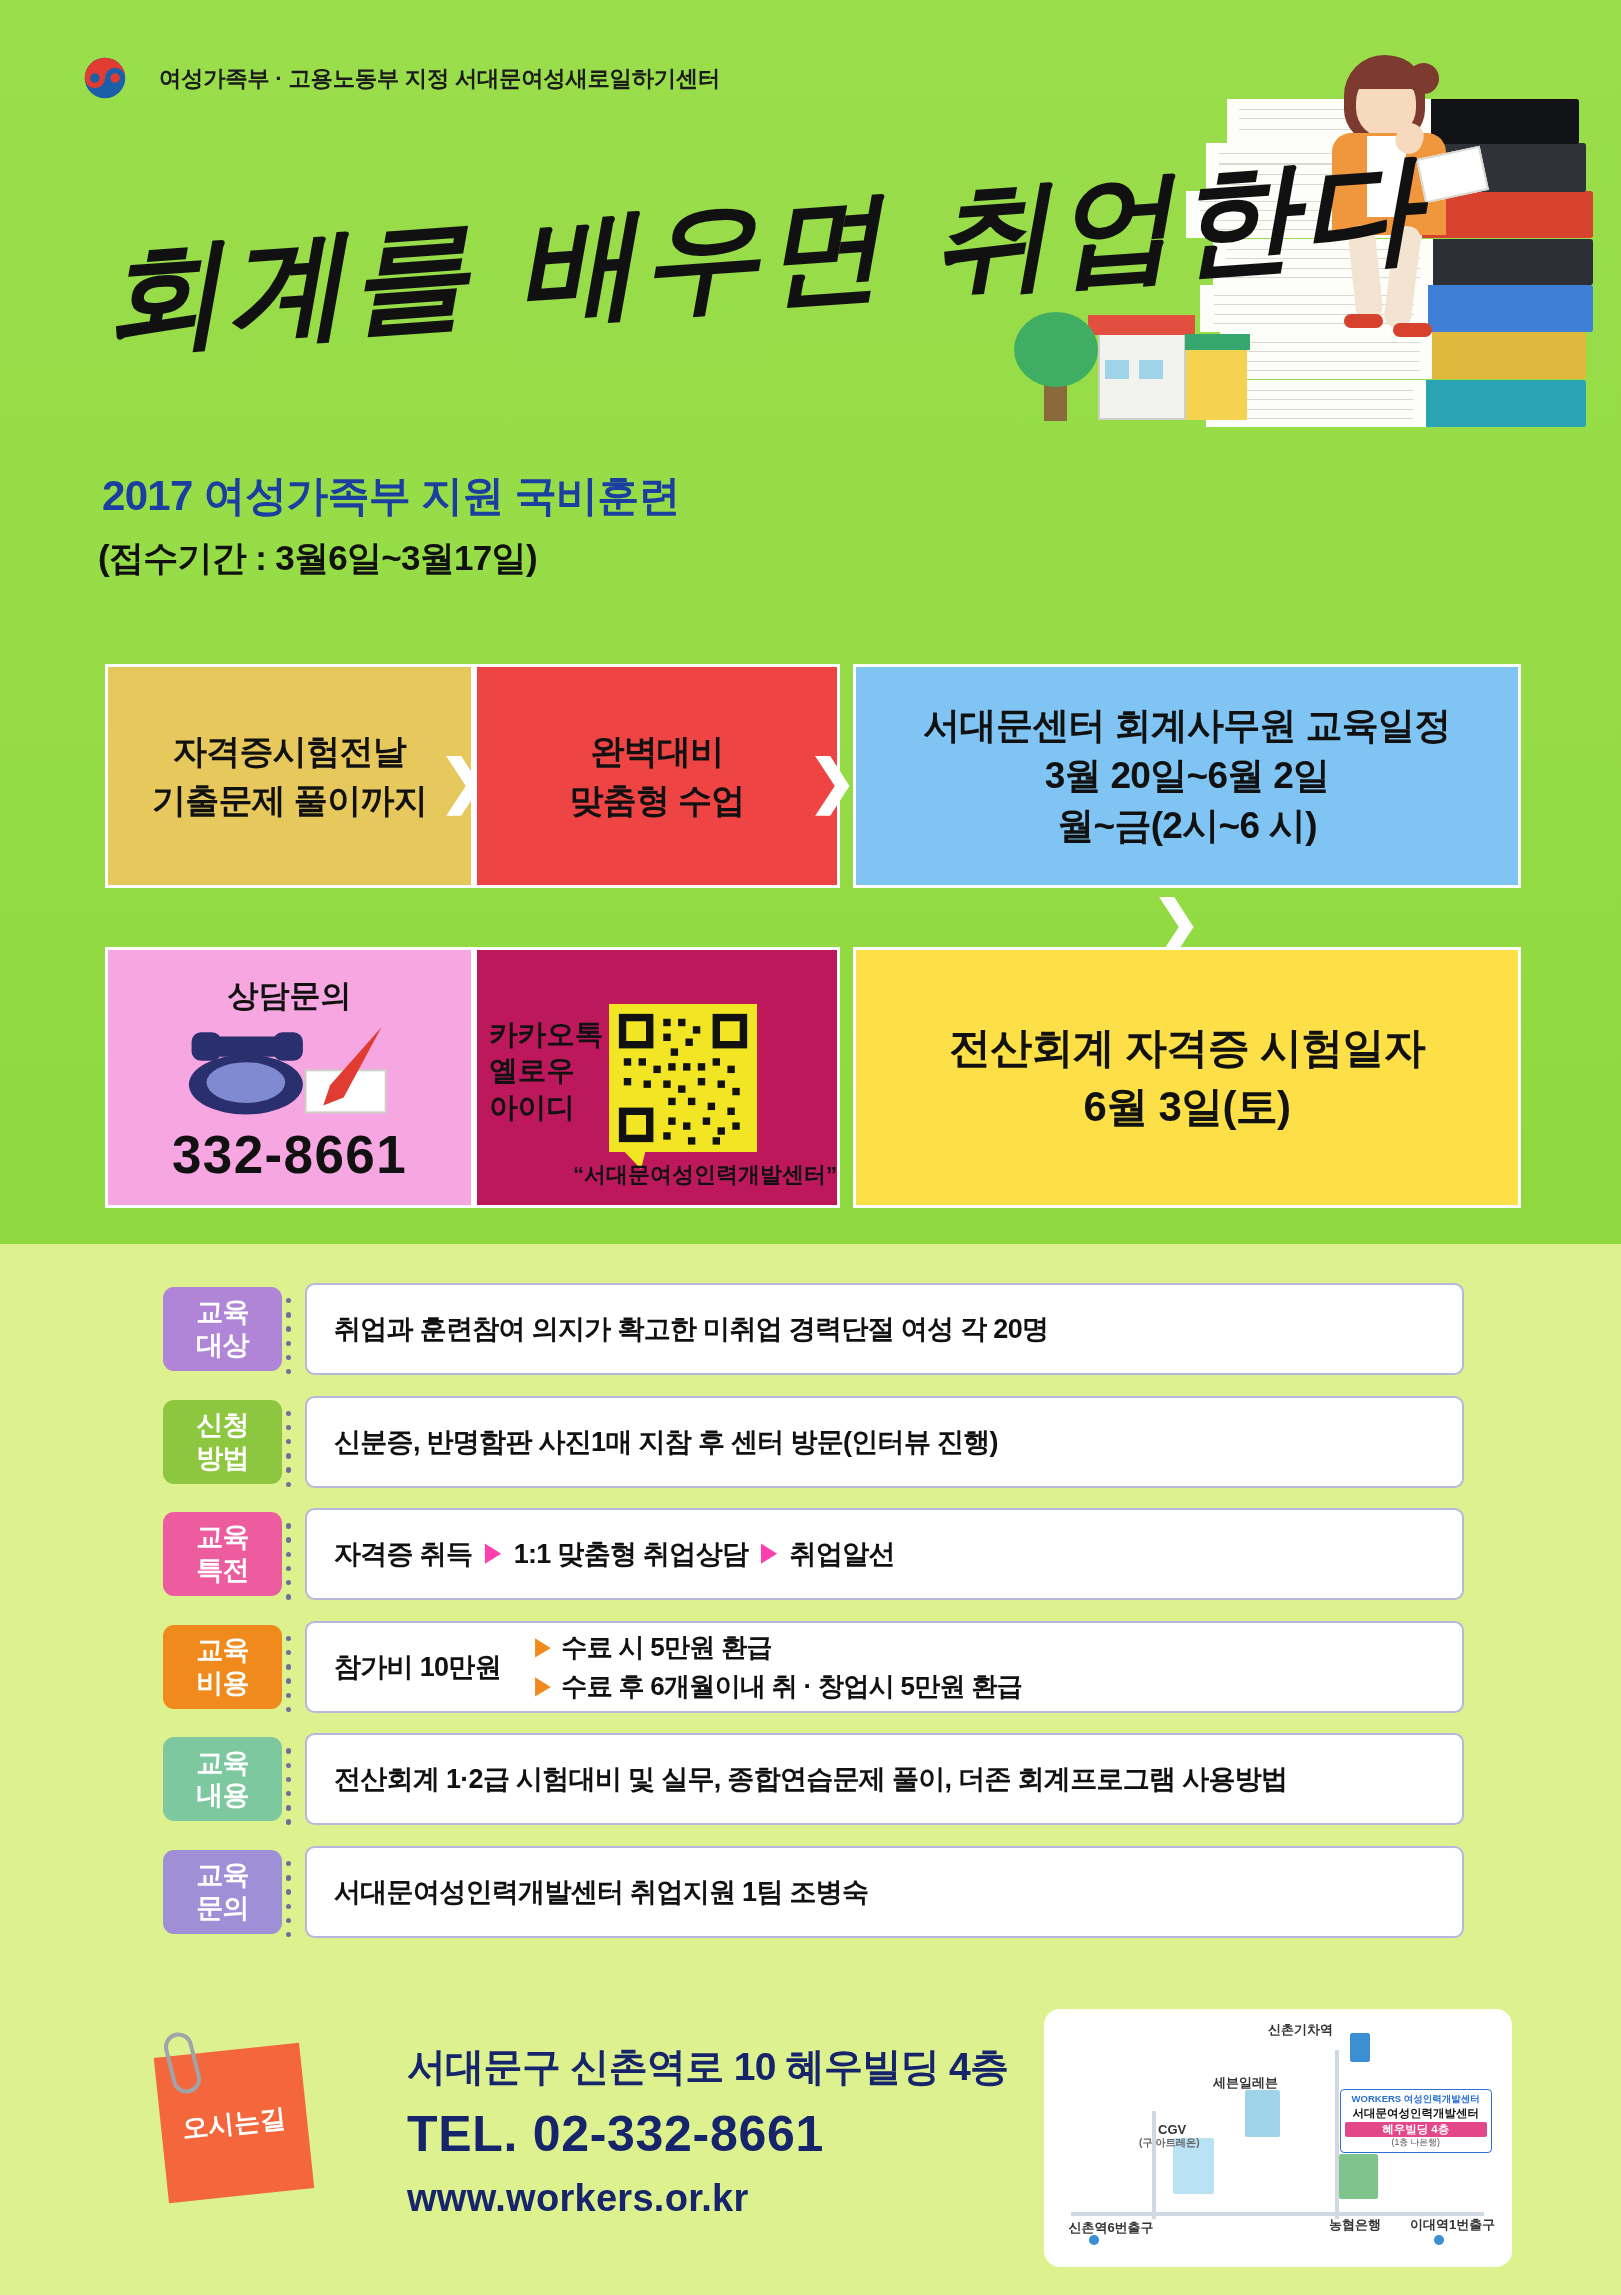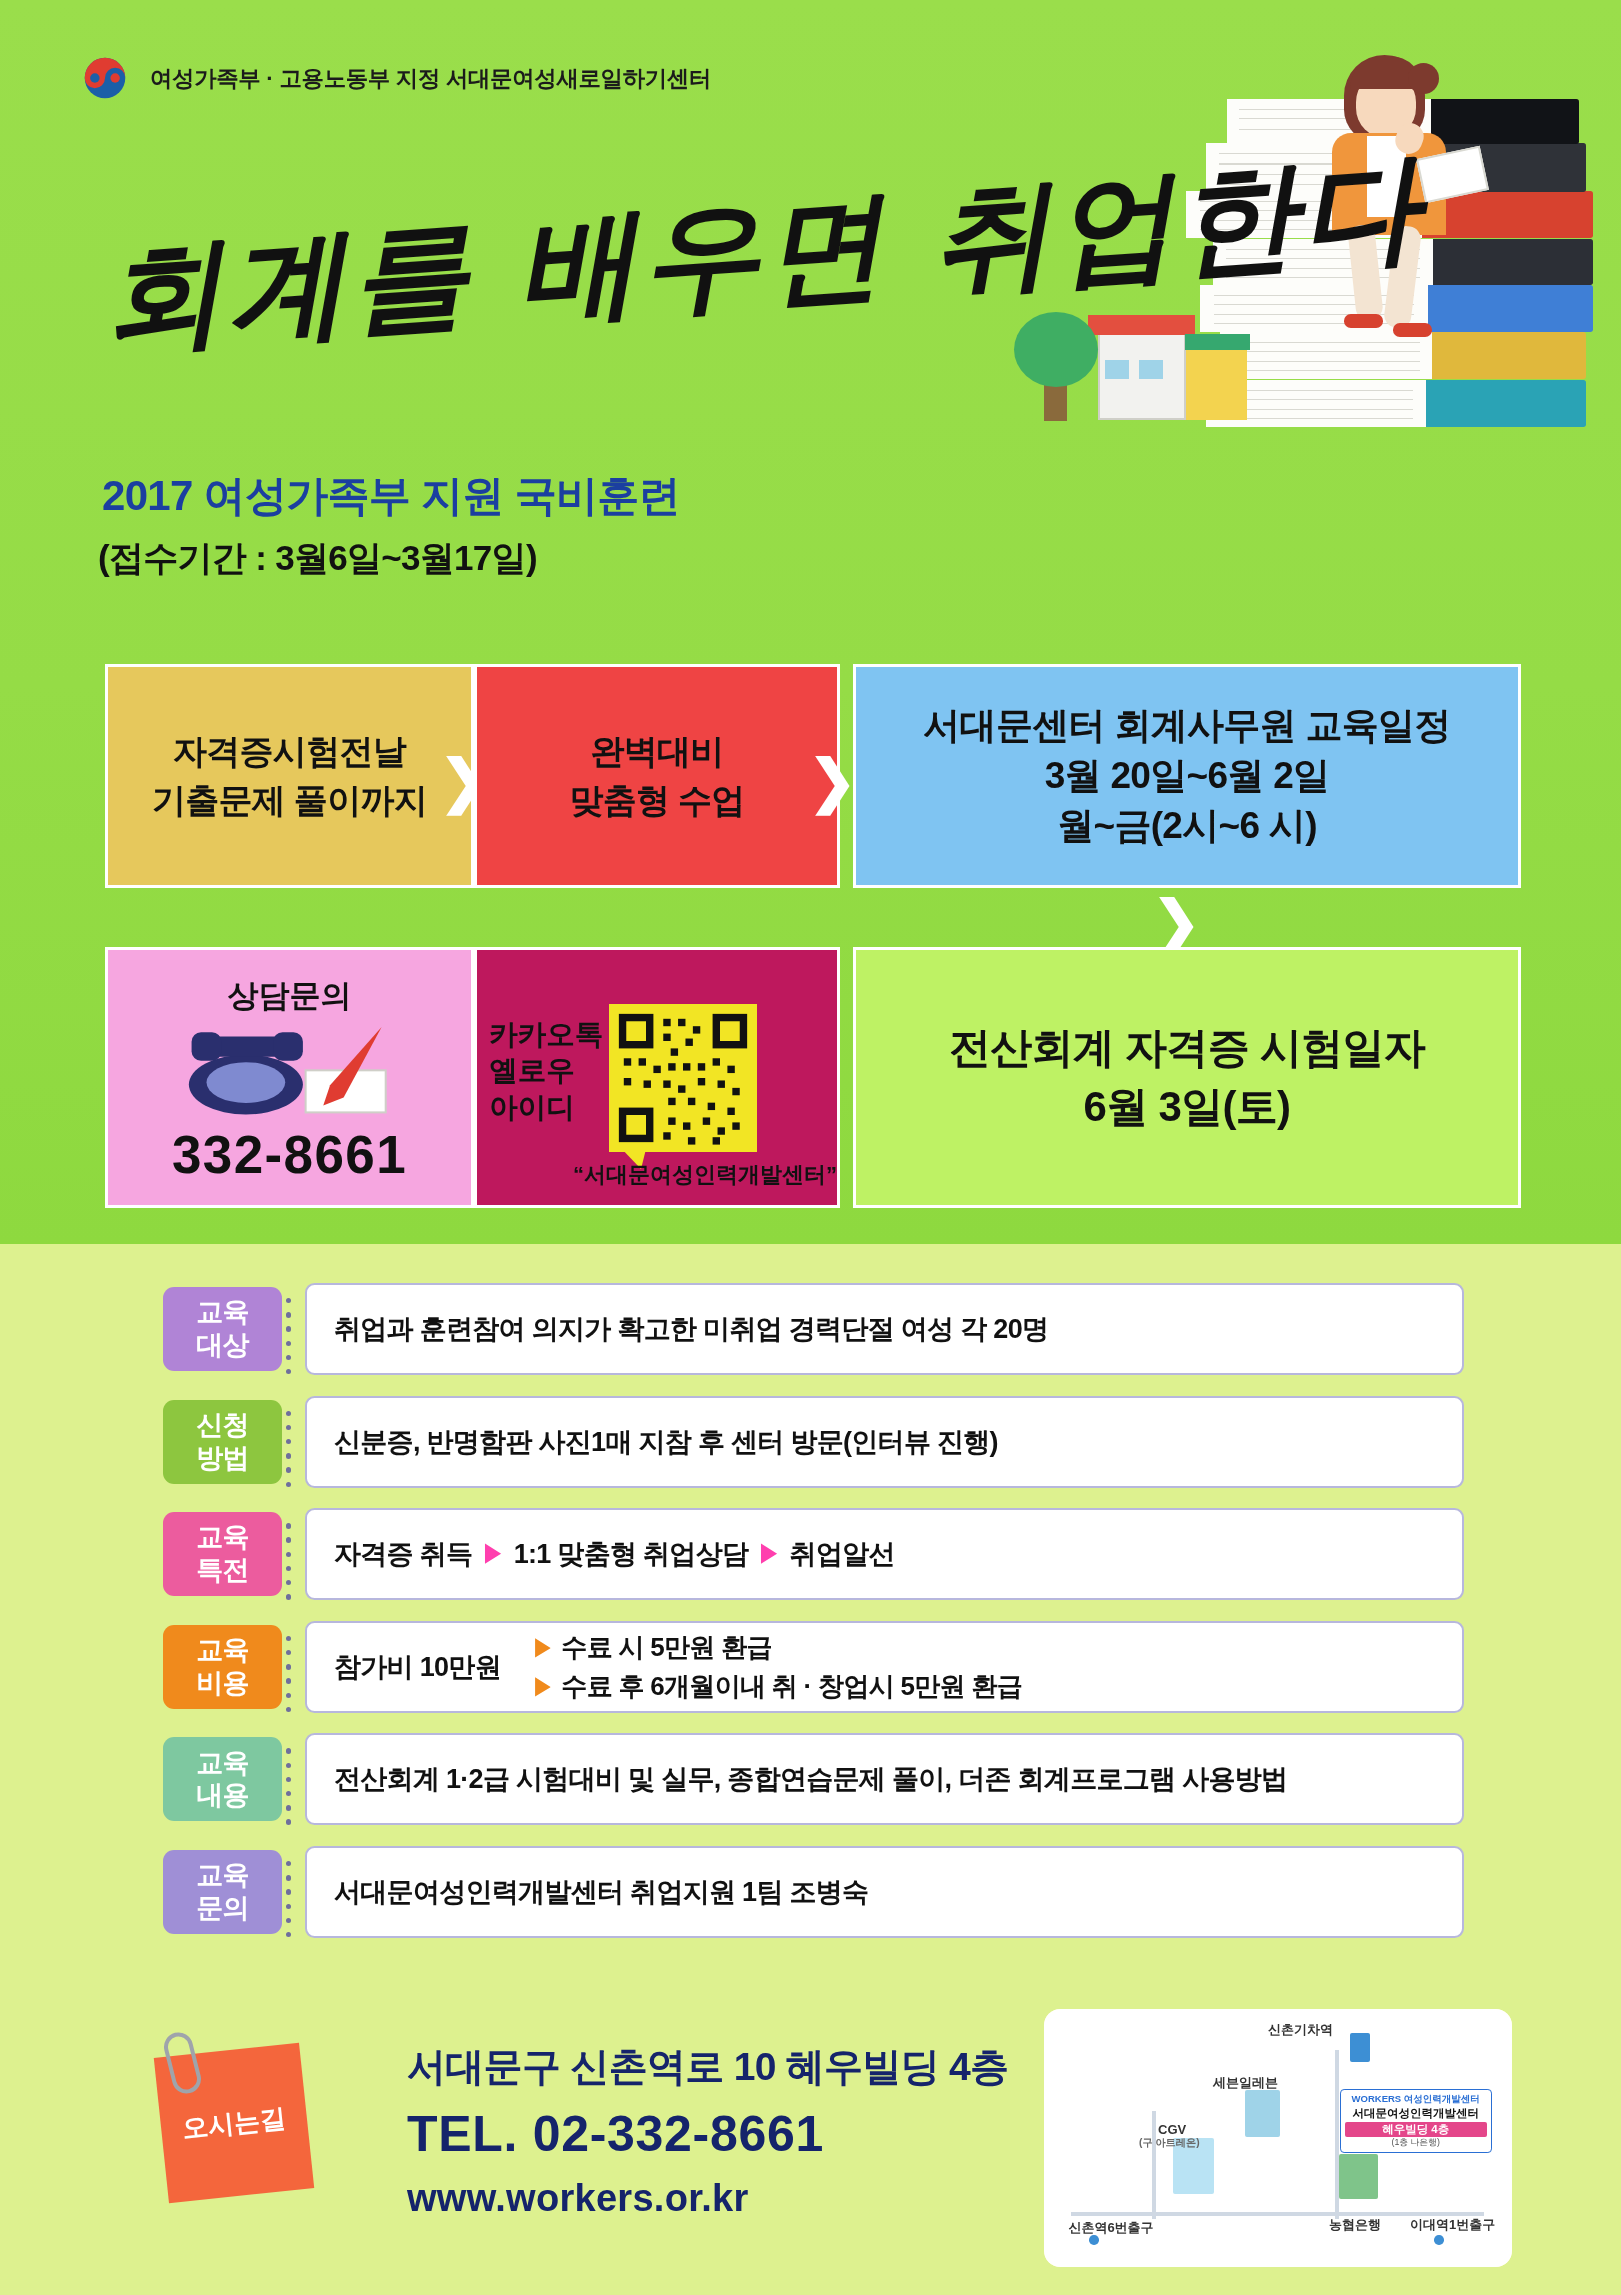--- a/index.html
+++ b/index.html
@@ -37,21 +37,21 @@
     position: absolute;
     left: 0; top: 1989px;
     width: 1621px; height: 306px;
     background: #ddf18f;
   }
 
   
   .header {
     position: absolute;
     left: 80px; top: 53px;
-    display: flex; align-items: center; gap: 20px;
+    display: flex; align-items: center; gap: 29px;
   }
   .gov-logo { width: 50px; height: 50px; position: relative; }
   .header-text {
     font-size: 22.4px; font-weight: bold; color: #1b1b1b; letter-spacing: -0.3px;
   }
 
   
   .brush-title {
     position: absolute;
     left: 102px; top: 197px;
@@ -112,21 +112,21 @@
   .chev-1 { left: 439px; top: 752px; }
   .chev-2 { left: 808px; top: 752px; }
   .chev-down {
     position: absolute; left: 1152px; top: 893px;
     font-size: 58px; color: #ffffff; font-weight: bold; line-height: 1;
   }
 
   
   .box-pink   { left: 105px; top: 947px; width: 369px; height: 261px; background: #f6a6e0; }
   .box-kakao  { left: 474px; top: 947px; width: 366px; height: 261px; background: #be185d; }
-  .box-purple { left: 853px; top: 947px; width: 668px; height: 261px; background: #bef264; }
+  .box-purple { left: 853px; top: 947px; width: 668px; height: 261px; background: #fde047; }
 
   .pink-title { font-size: 31px; font-weight: bold; color: #111; margin-top: 5.4px; }
   .phone-icon { width: 224px; height: 102px; position: relative; margin: 2.7px 0; }
   .phone-num {
     font-size: 53px; font-weight: bold; letter-spacing: 1.4px; color: #111;
   }
 
   .kakao-inner { display: flex; flex-direction: row; align-items: flex-start; width: 100%; padding: 0 12.2px; }
   .kakao-labels { text-align: left; font-size: 28.5px; line-height: 1.28; font-weight: bold; color: #111; padding-top: 12.2px; }
   .qr-wrap { position: relative; margin-left: 5.4px; }

